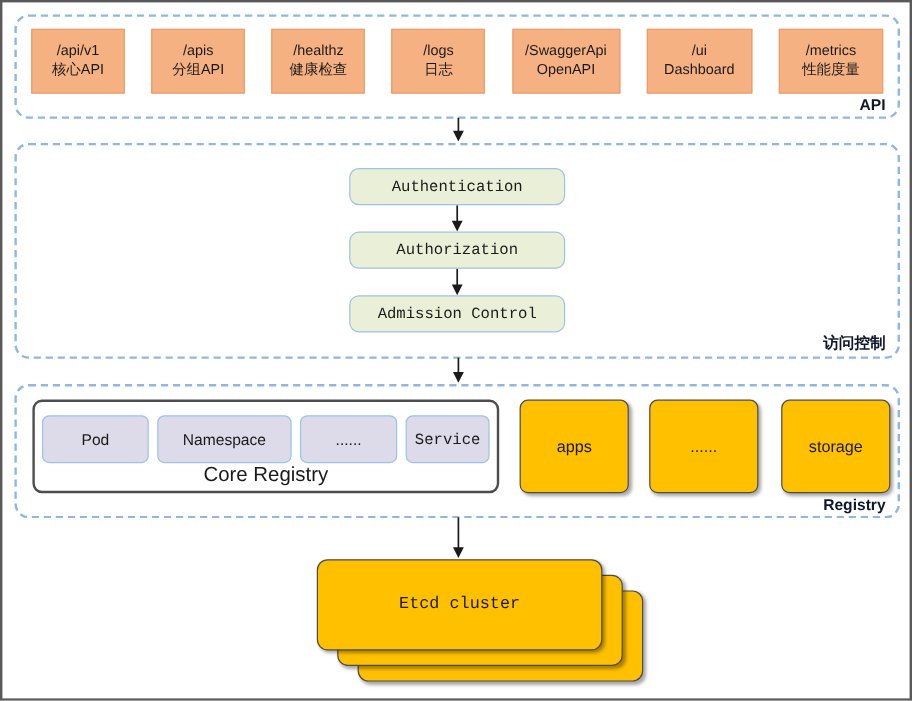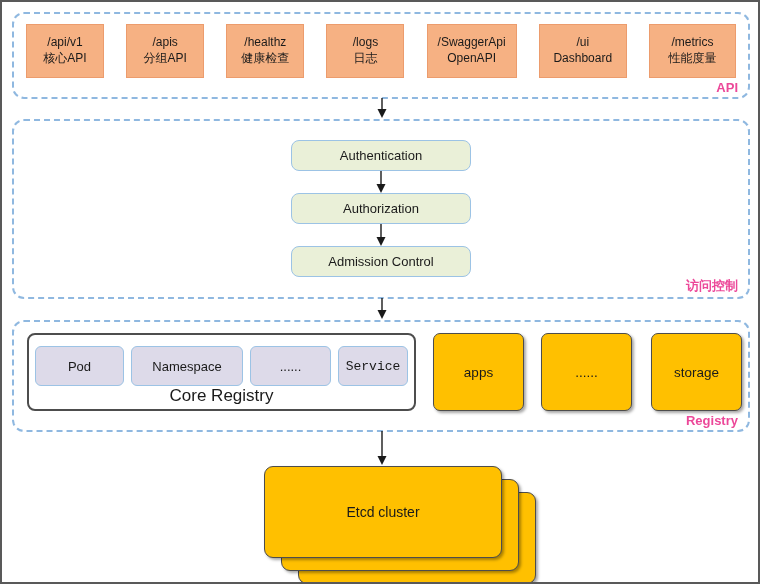--- a/index.html
+++ b/index.html
@@ -22,21 +22,21 @@
     border:2px dashed #8FB8E0;
     border-radius:12px;
     background:#ffffff;
   }
   .section-api      { left:10px; top:10px;  width:738px; height:87px;  }
   .section-access   { left:10px; top:117px; width:738px; height:180px; }
   .section-registry { left:10px; top:318px; width:738px; height:112px; }
   .corner-label {
     position:absolute;
     right:10px; bottom:2px;
-    font-size:13px; font-weight:bold; color:#ec4899;
+    font-size:13px; font-weight:bold; color:#0f172a;
     white-space:nowrap;
   }
   
   .api-row {
     display:flex;
     justify-content:space-between;
     padding:10px 12px 0 12px;
   }
   .api-box {
     height:54px;
@@ -60,20 +60,21 @@
     align-items:center;
     padding-top:19px;
   }
   .step-box {
     width:180px; height:31px;
     background:#EAF0D8;
     border:1.5px solid #9CC3E5;
     border-radius:8px;
     display:flex; align-items:center; justify-content:center;
     font-size:13px;
+    font-family:Liberation Mono, monospace;
   }
   
   .varrow { display:block; }
   .abs-arrow { position:absolute; left:374px; }
   .arrow-1 { top:96px; }
   .arrow-2 { top:296px; }
   .arrow-3 { top:429px; }
   
   .core-registry {
     position:absolute;
@@ -116,25 +117,26 @@
     box-shadow:2px 2px 3px rgba(0,0,0,0.35);
     display:flex; align-items:center; justify-content:center;
     font-size:13.5px;
   }
   .group-1 { left:419px; }
   .group-2 { left:527px; }
   .group-3 { left:637px; }
   
   .etcd-box {
     position:absolute;
-    width:238px; height:92px;
+    width:238px; height:76px;
     background:#FFC000;
     border:1.5px solid #4D4D4D;
     border-radius:9px;
     box-shadow:2px 2px 3px rgba(0,0,0,0.35);
+    font-family:Liberation Mono, monospace;
   }
   .etcd-back  { left:296px; top:490px; }
   .etcd-mid   { left:279px; top:477px; }
   .etcd-front {
     left:262px; top:464px;
     display:flex; align-items:center; justify-content:center;
     font-size:14px;
   }
 </style>
 </head>

